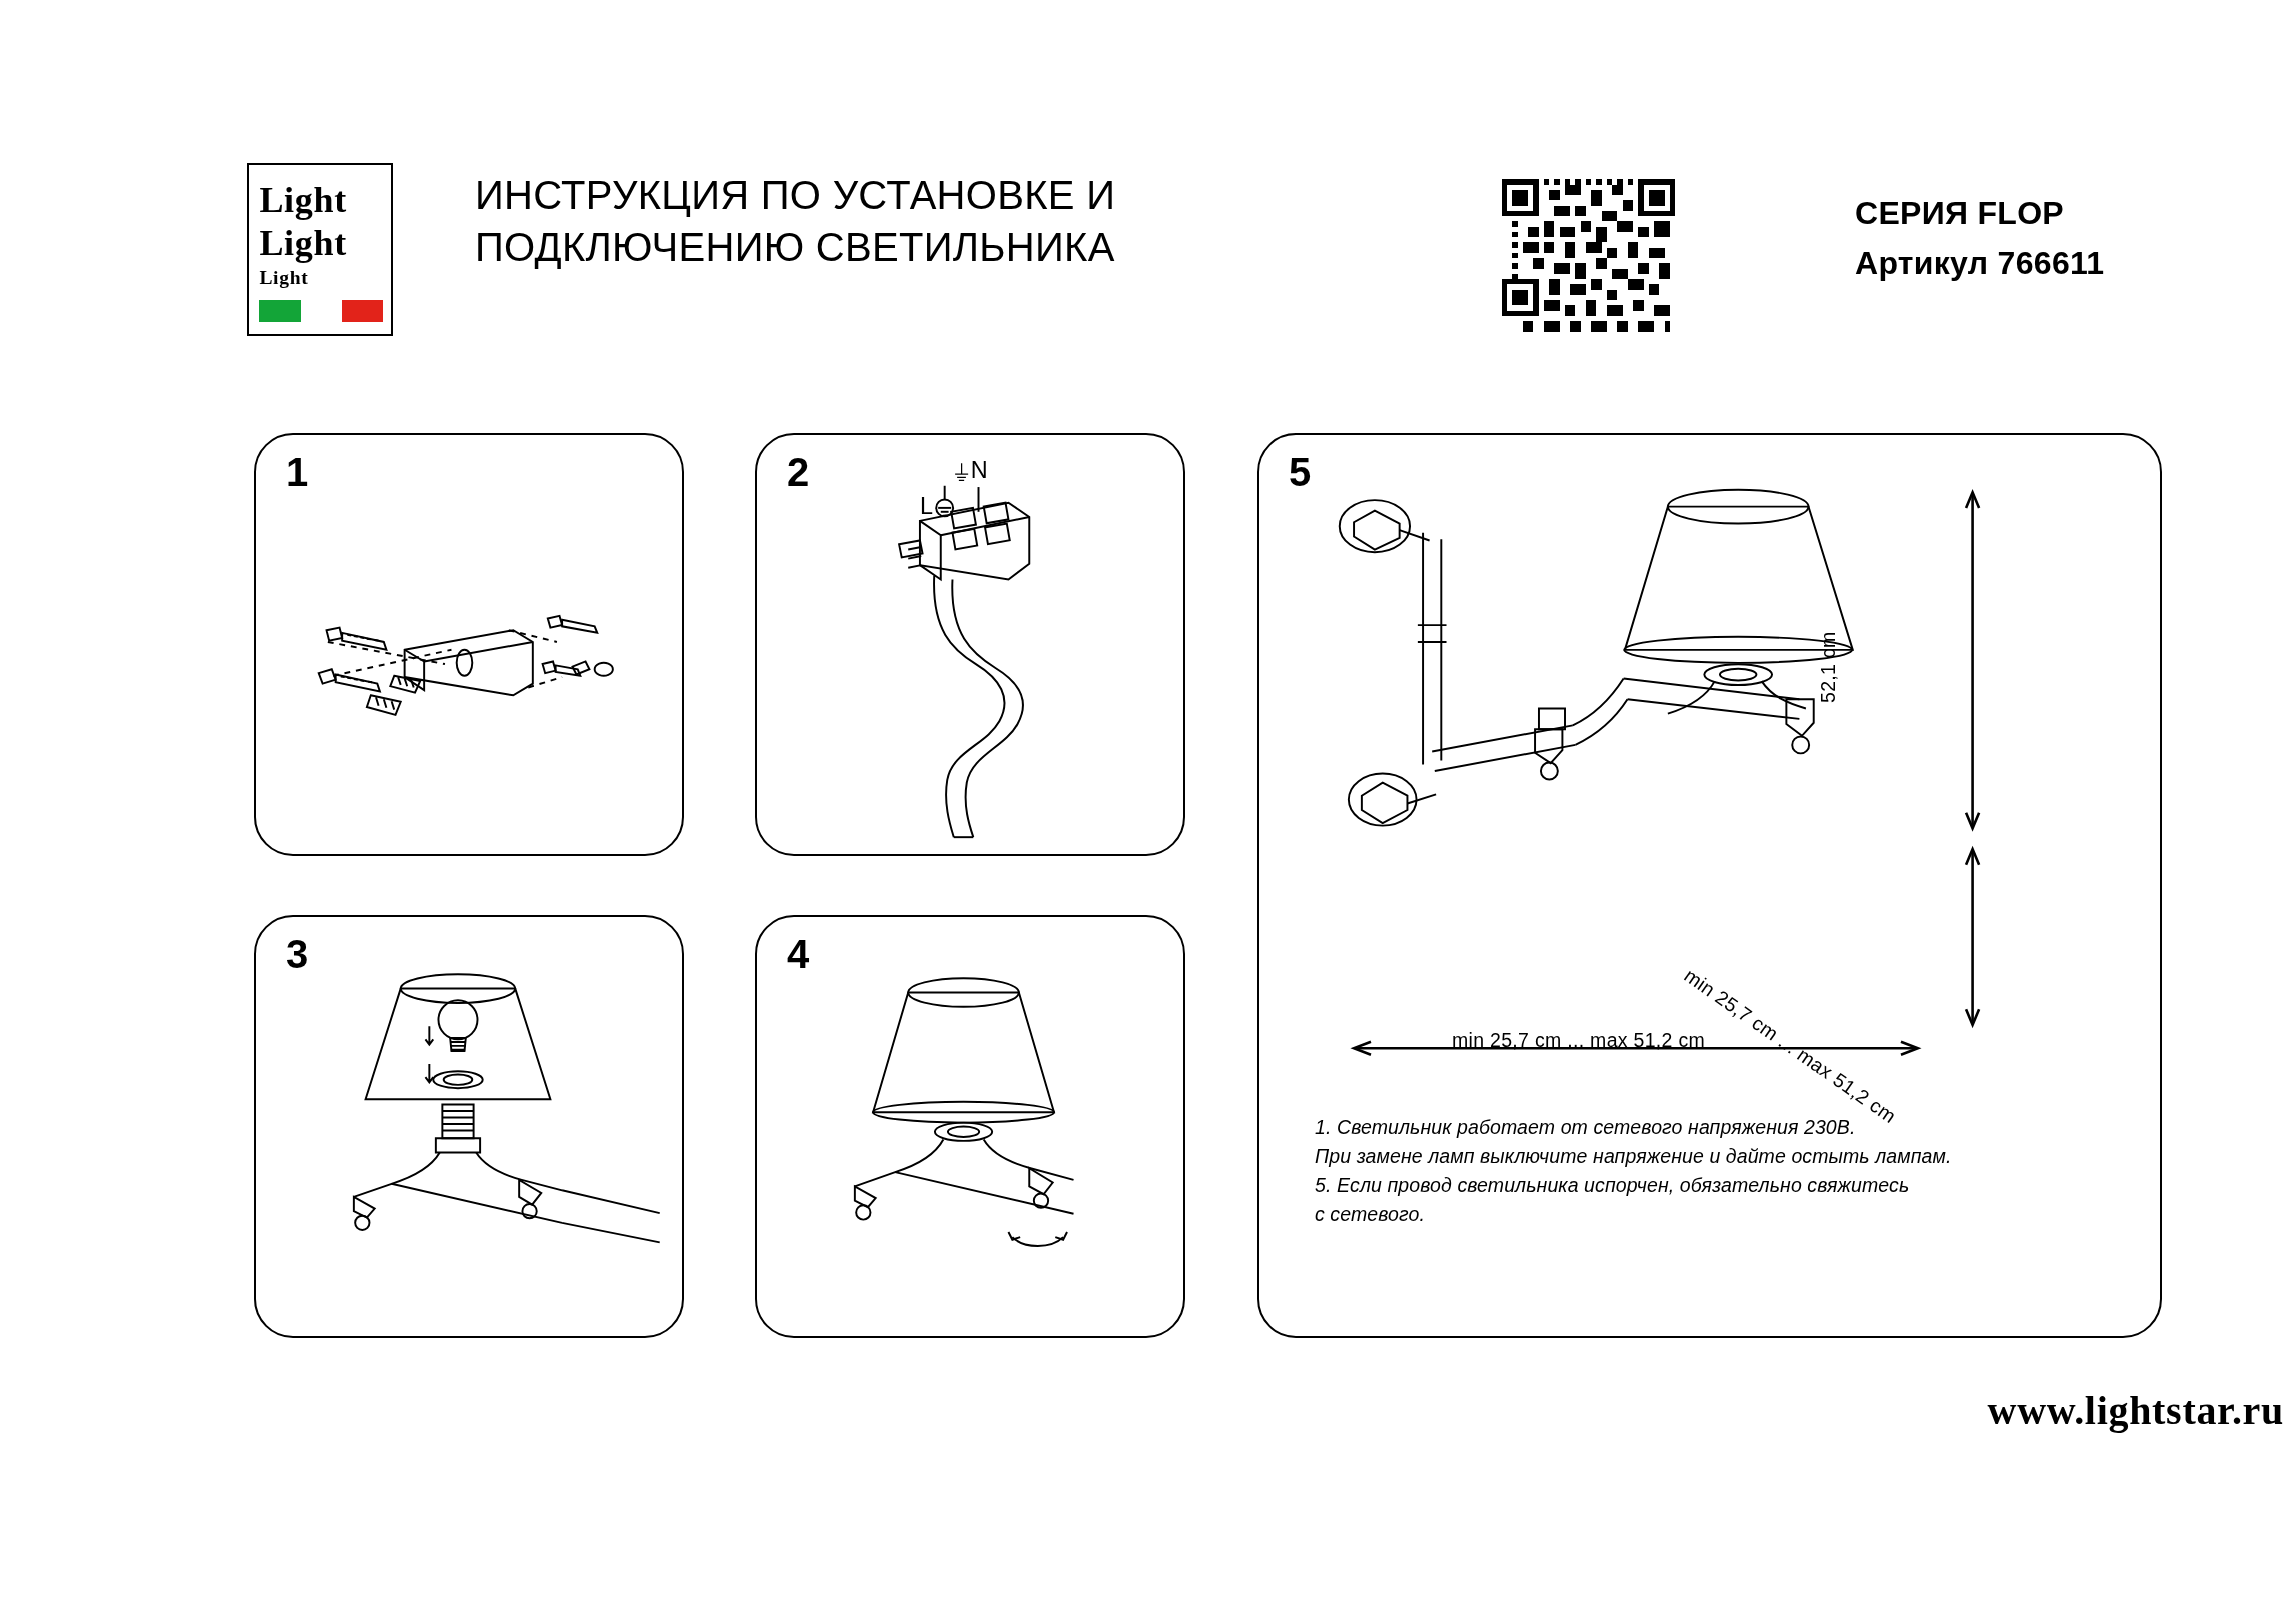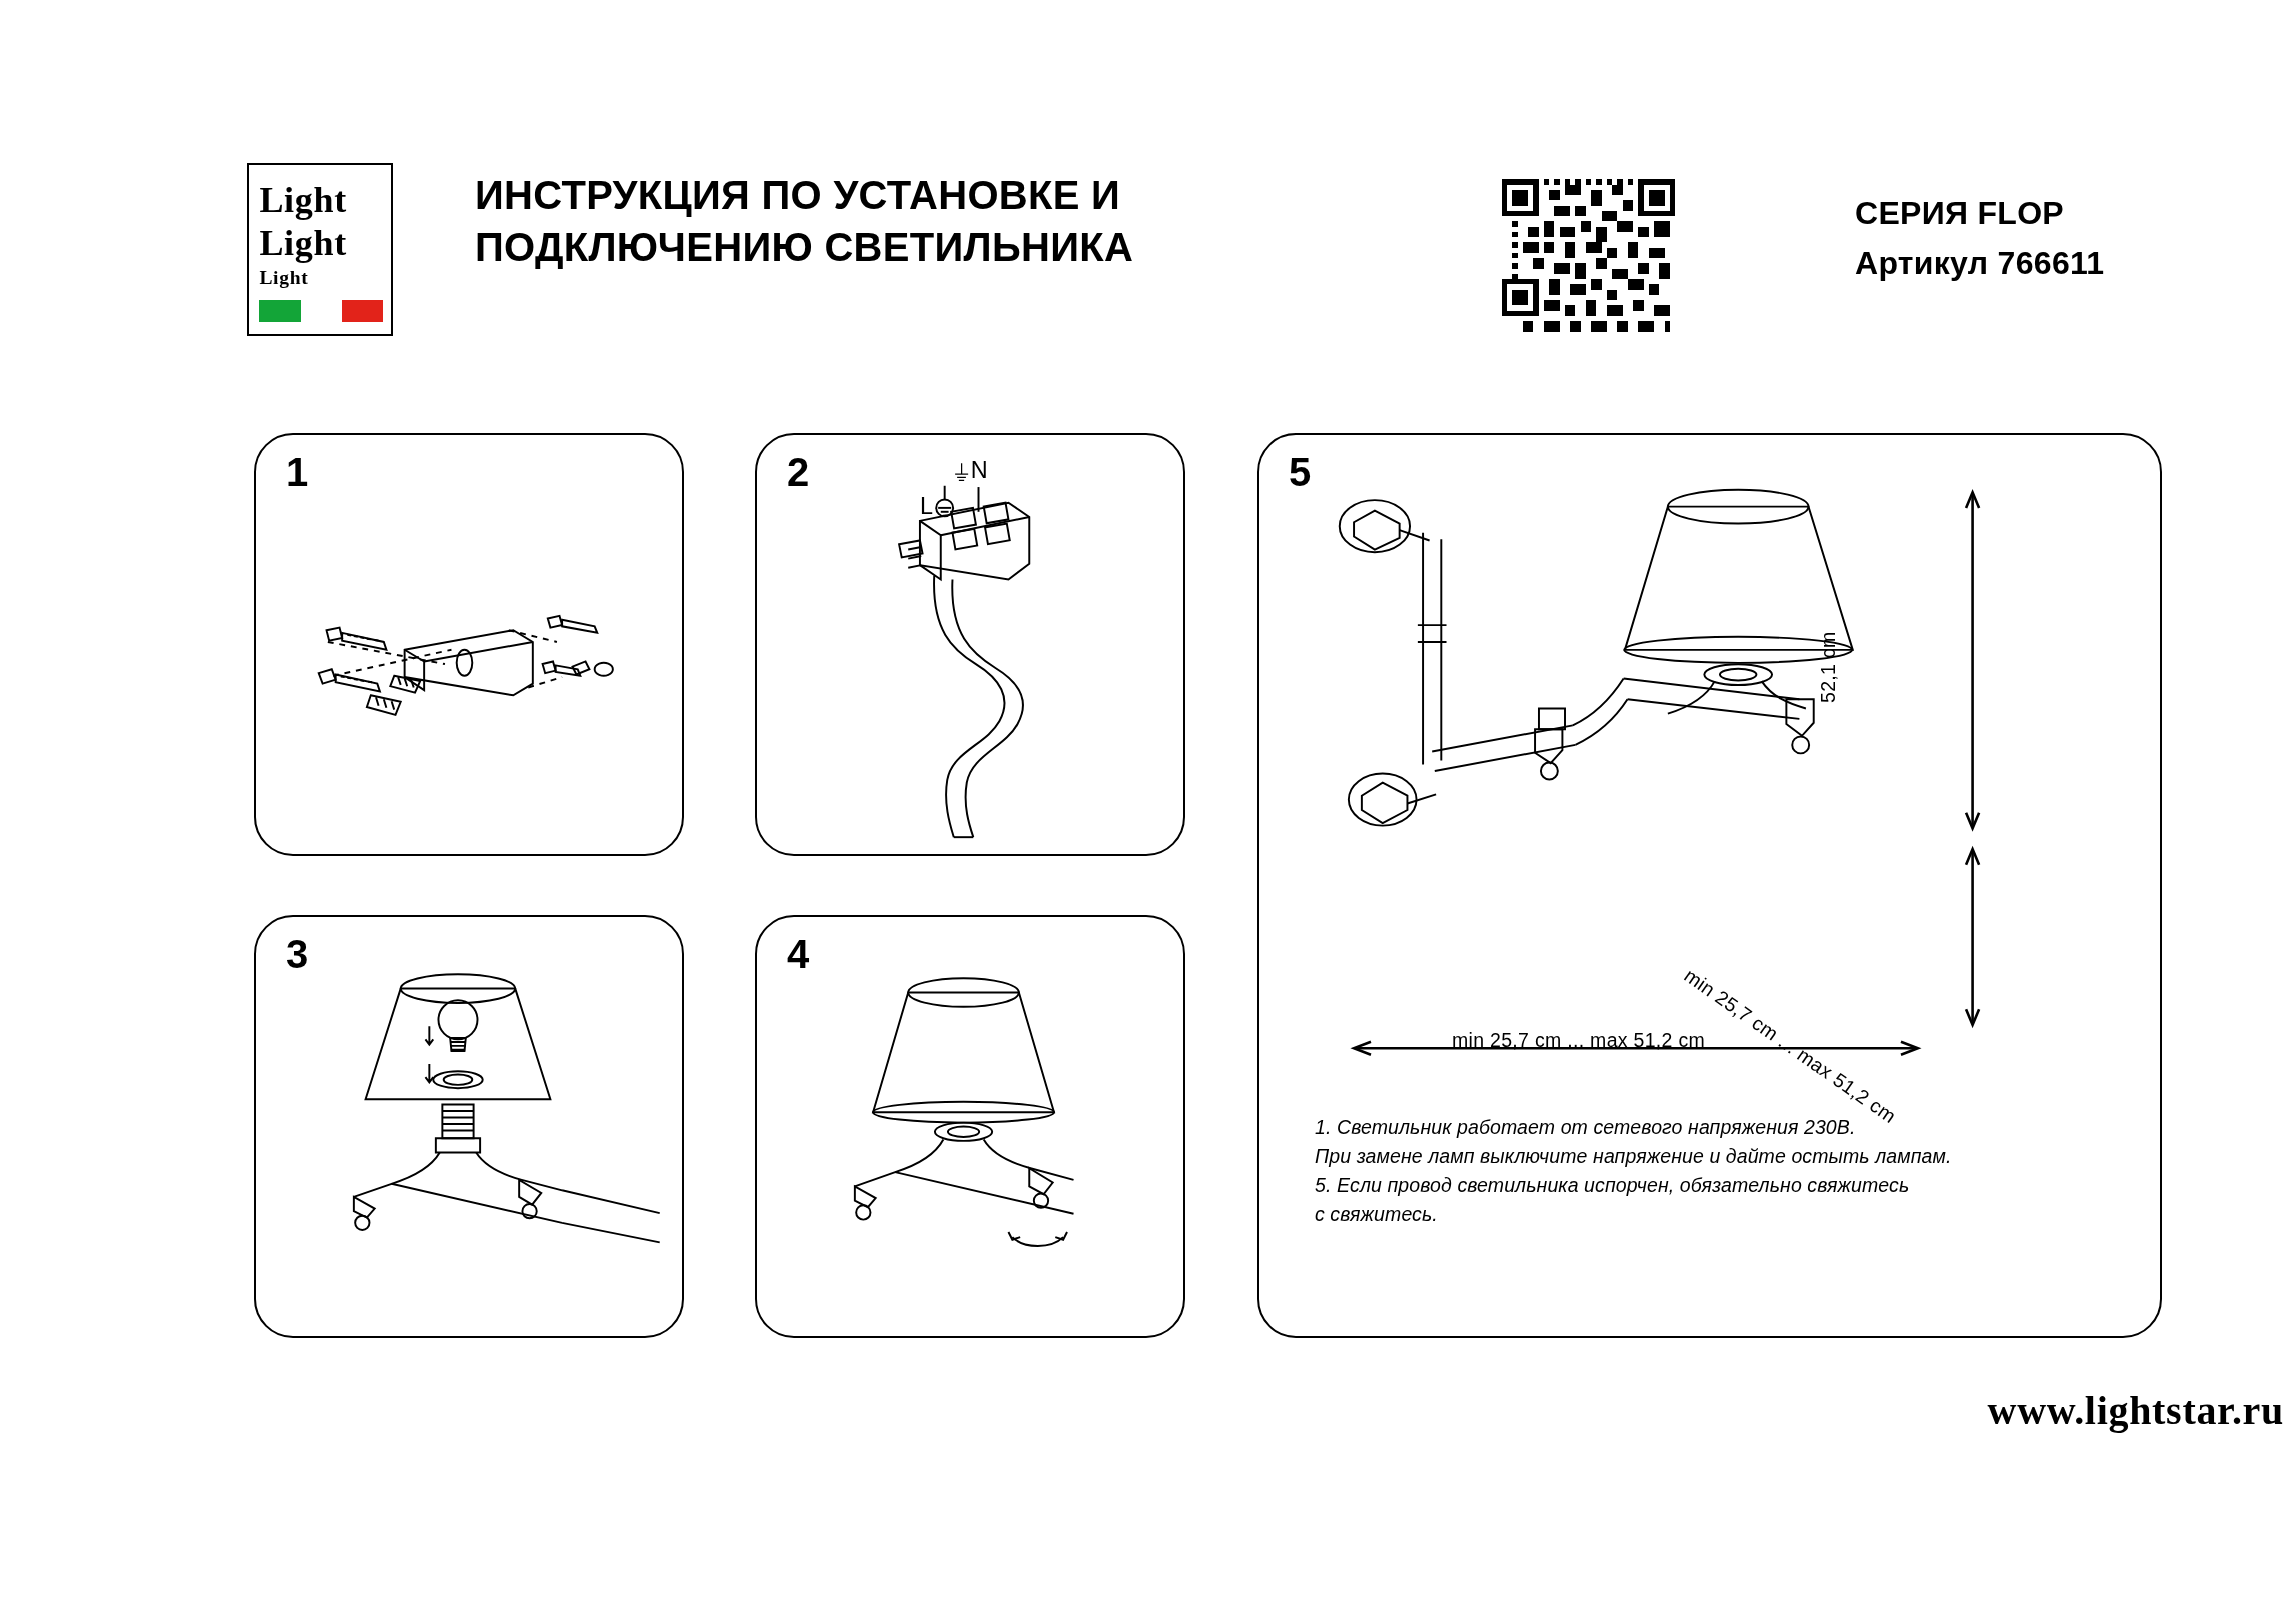--- a/index.html
+++ b/index.html
@@ -57,21 +57,21 @@
   #logo-flag .f-green { background: #13a538; }
   #logo-flag .f-white { background: #ffffff; }
   #logo-flag .f-red   { background: #e2231a; }
 
   #header-title {
     position: absolute;
     left: 228px;
     top: 13px;
     width: 768px;
     font-size: 40px;
-    font-weight: bold;
+    font-weight: normal;
     line-height: 1.30;
     letter-spacing: 0.3px;
   }
 
   #qr-code {
     position: absolute;
     left: 1234px;
     top: 13px;
     width: 215px;
     height: 173px;
@@ -487,17 +487,17 @@
 </div>
 
 <div class="dim-label" id="dim-vertical">52,1 cm</div>
 <div class="dim-label" id="dim-horizontal">min 25,7 cm ... max 51,2 cm</div>
 <div class="dim-label" id="dim-diagonal">min 25,7 cm ... max 51,2 cm</div>
 
 <div id="notes">
   <p>1. Светильник работает от сетевого напряжения 230В.</p>
   <p>При замене ламп выключите напряжение и дайте остыть лампам.</p>
   <p>5. Если провод светильника испорчен, обязательно свяжитесь</p>
-  <p>с свяжитесь.</p>
+  <p>с сетевого.</p>
 </div>
 
 <div id="footer-url">www.lightstar.ru</div>
 
 
 </body></html>

